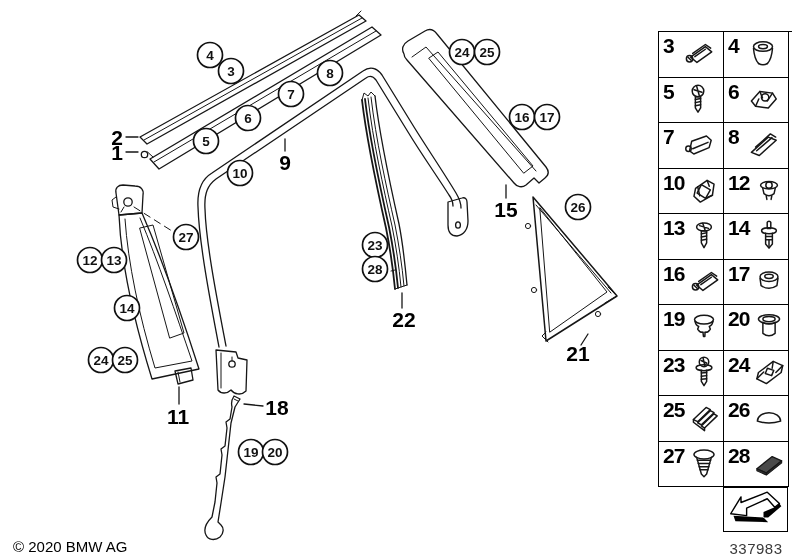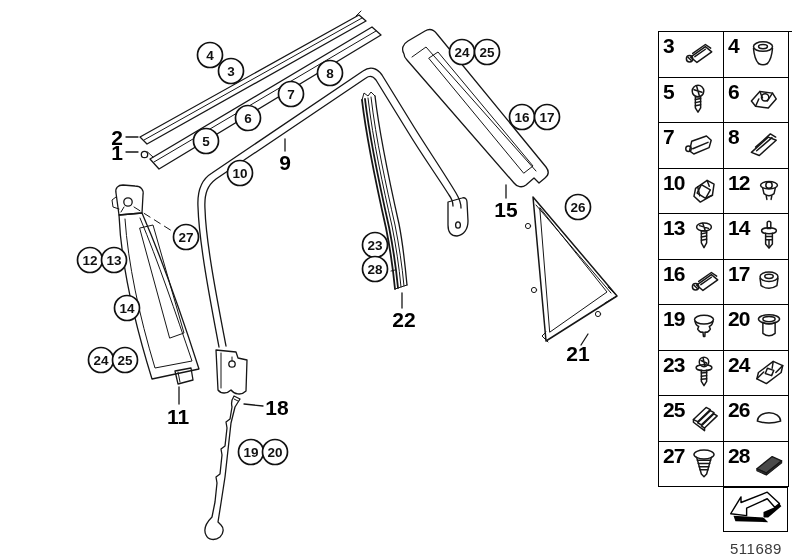--- a/index.html
+++ b/index.html
@@ -443,14 +443,15 @@
     </div>
 
   <div id="arrow-box">
     <svg width="60" height="42" viewBox="0 0 64 44">
       <path d="M8,28 L40,30 L45,35 L10,34 Z" fill="#000"></path>
       <path d="M40,24 L52,19 L57,15 L59,18 L45,30 L40,30 Z" fill="#000"></path>
       <path d="M5,26 L16,8 L16,14 L44,3 L57,15 L52,19 L44,10 L22,20 L22,28 Z" fill="#fff" stroke="#000" stroke-width="1.5" stroke-linejoin="round"></path>
     </svg>
   </div>
 
-  <div id="diagram-code">511689</div>
+  <div id="copyright">© 2020 BMW AG</div>
+  <div id="diagram-code">337983</div>
 </div>
 
 </body></html>

